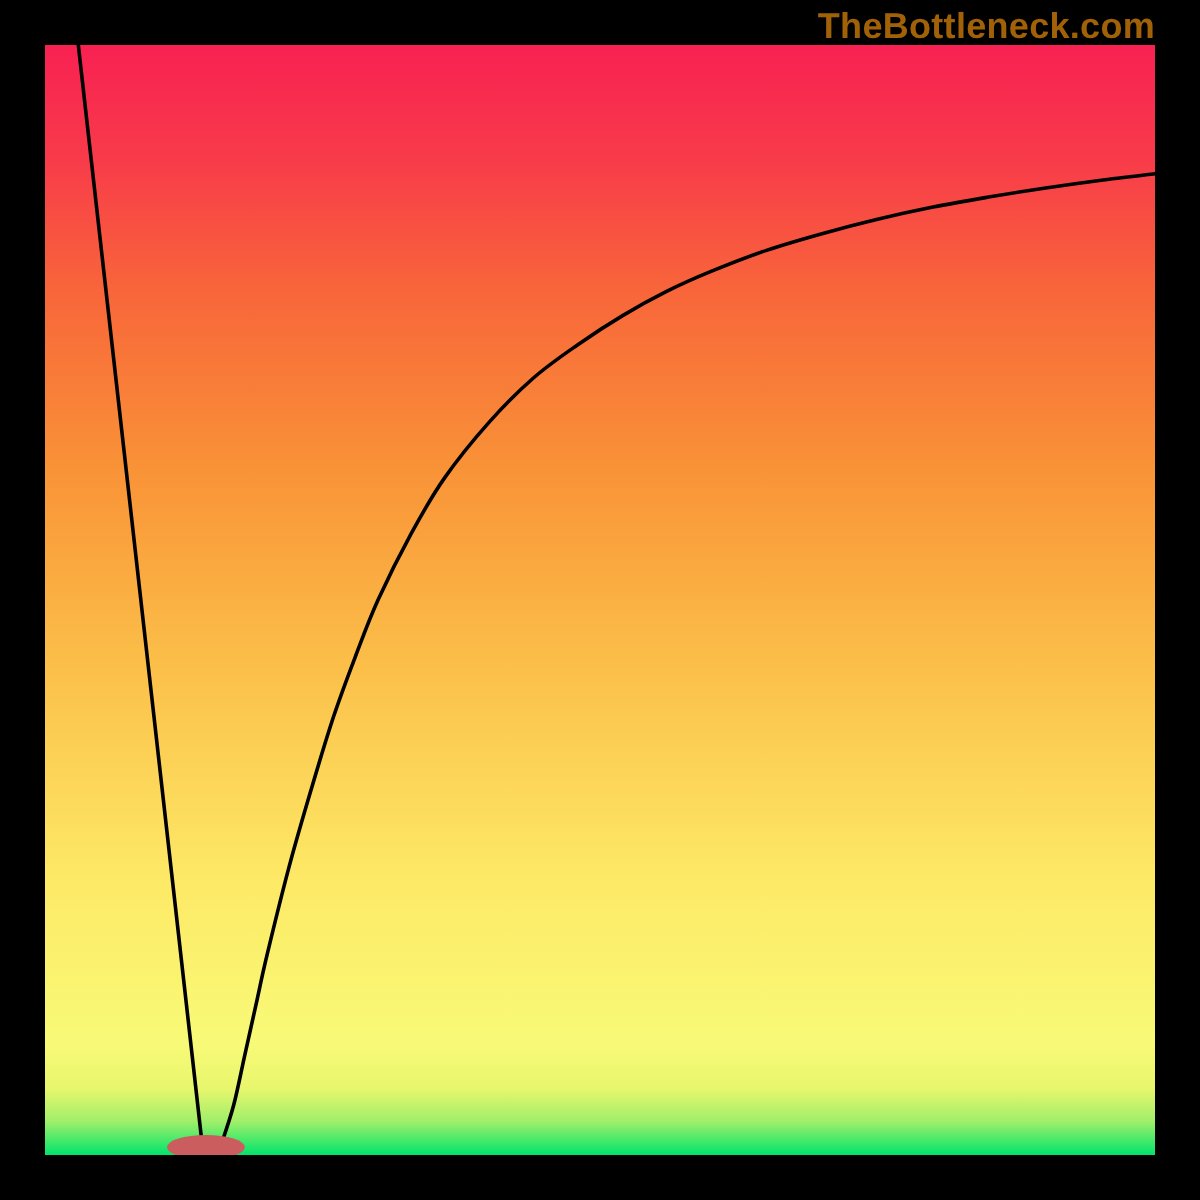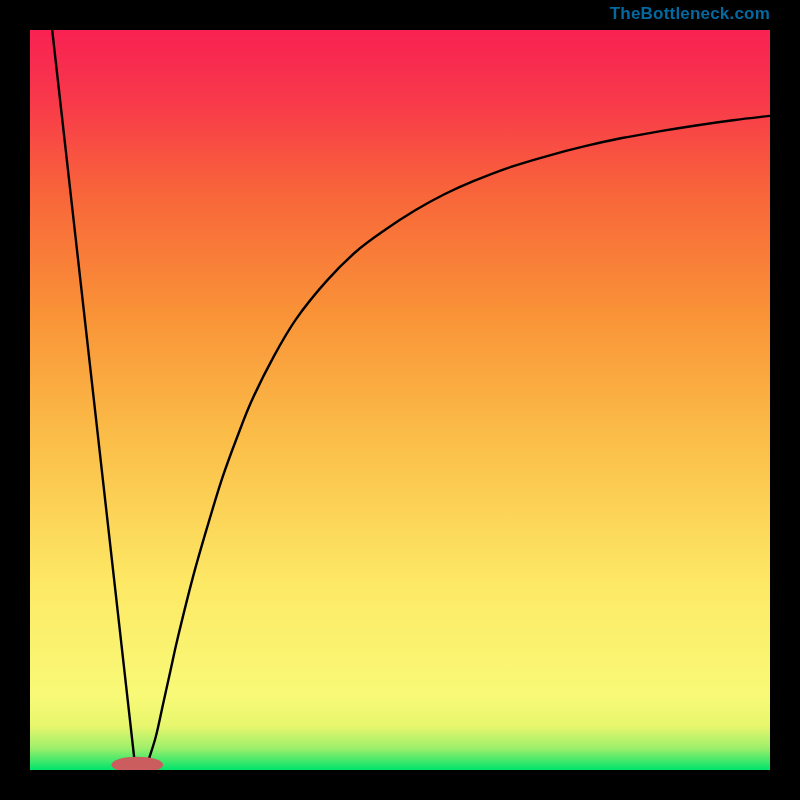--- a/index.html
+++ b/index.html
@@ -21,23 +21,23 @@
     left: 30px;
     top: 30px;
     width: 740px;
     height: 740px;
   }
   .watermark {
     position: absolute;
     top: 4px;
     right: 30px;
     font-family: Arial, Helvetica, sans-serif;
-    font-size: 17px;
+    font-size: 24px;
     font-weight: bold;
-    color: #0369a1;
+    color: #a16207;
     letter-spacing: 0.2px;
   }
   svg {
     display: block;
   }
 </style>
 </head>
 <body>
 
 <div class="frame">

